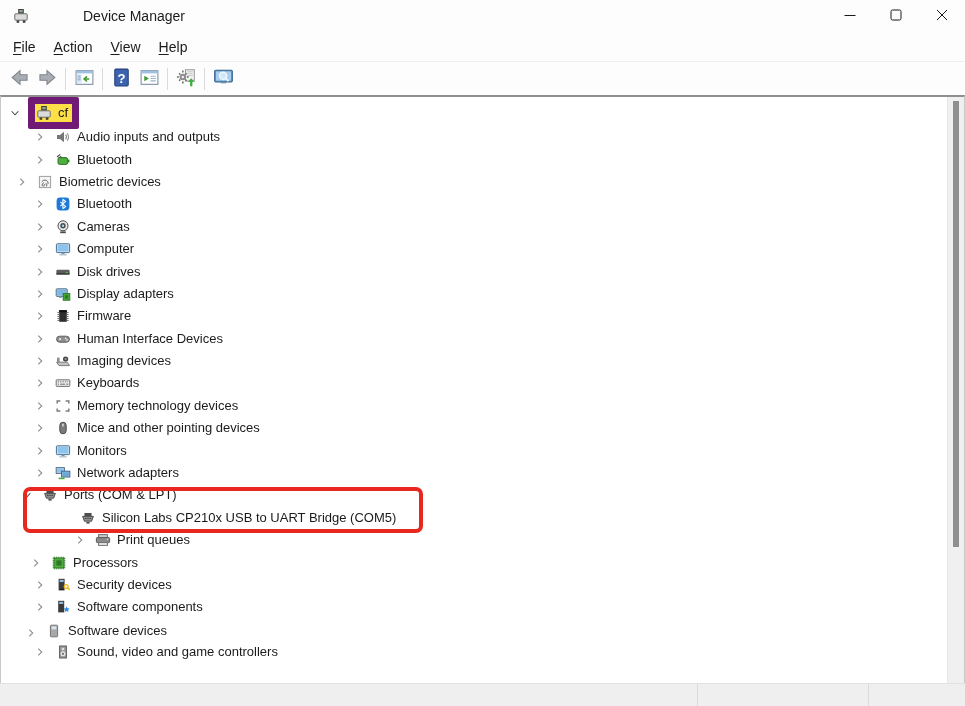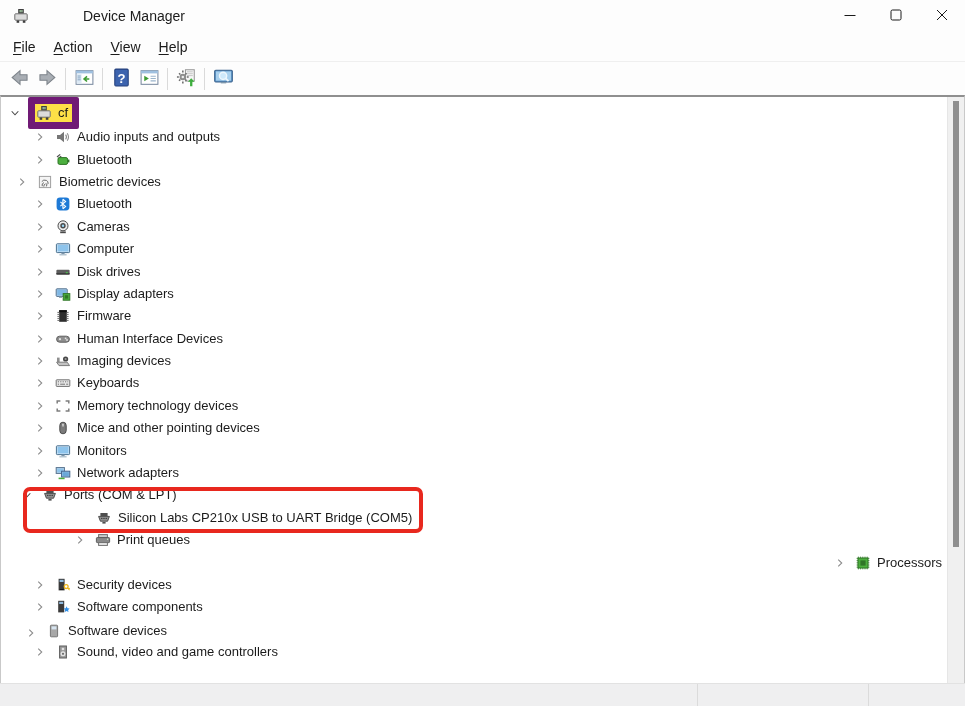--- a/index.html
+++ b/index.html
@@ -469,21 +469,21 @@
                 <path d="M2.6 6.4 H13.4 L11.6 11.2 H4.4 Z" fill="#8f8f8f" stroke="#4f4f4f"></path>
                 <circle cx="5.8" cy="8.4" r="0.65" fill="#2e2e2e"></circle>
                 <circle cx="8" cy="8.4" r="0.65" fill="#2e2e2e"></circle>
                 <circle cx="10.2" cy="8.4" r="0.65" fill="#2e2e2e"></circle>
                 <rect x="6.4" y="12" width="3.2" height="1.6" fill="#4f4f4f"></rect>
               </svg>
             </span>
             <span class="tlabel">Ports (COM &amp; LPT)</span>
           </span>
         </div>
-        <div class="row" style="padding-left: 56px; margin-left: 16px;">
+        <div class="row" style="padding-left: 56px;">
           <span class="chev"></span>
           <span class="sel-wrap">
             <span class="ticon">
               <svg viewBox="0 0 16 16">
                 <rect x="4.4" y="3" width="7.2" height="3.4" fill="#4f4f4f"></rect>
                 <path d="M2.6 6.4 H13.4 L11.6 11.2 H4.4 Z" fill="#8f8f8f" stroke="#4f4f4f"></path>
                 <circle cx="5.8" cy="8.4" r="0.65" fill="#2e2e2e"></circle>
                 <circle cx="8" cy="8.4" r="0.65" fill="#2e2e2e"></circle>
                 <circle cx="10.2" cy="8.4" r="0.65" fill="#2e2e2e"></circle>
                 <rect x="6.4" y="12" width="3.2" height="1.6" fill="#4f4f4f"></rect>
@@ -503,21 +503,21 @@
               <svg viewBox="0 0 16 16">
                 <rect x="3.6" y="2.6" width="8.8" height="3" fill="#c9c9c9" stroke="#6f6f6f"></rect>
                 <rect x="1.4" y="5.6" width="13.2" height="5" rx="0.8" fill="#8a8a8a" stroke="#5c5c5c"></rect>
                 <rect x="3.6" y="10.6" width="8.8" height="2.8" fill="#ededed" stroke="#6f6f6f"></rect>
                 <circle cx="12.6" cy="7.2" r="0.7" fill="#ccf2cc"></circle>
               </svg>
             </span>
             <span class="tlabel">Print queues</span>
           </span>
         </div>
-        <div class="row" style="padding-left: 40px; justify-content: flex-end;">
+        <div class="row" style="padding-left: 27px;">
           <span class="chev">
             <svg viewBox="0 0 16 16">
               <path d="M6 4.2 L10 8 L6 11.8" stroke="#8b8b8b" stroke-width="1.2" fill="none"></path>
             </svg>
           </span>
           <span class="sel-wrap">
             <span class="ticon">
               <svg viewBox="0 0 16 16">
                 <path d="M3.4 1.6 V3 M5.6 1.6 V3 M7.8 1.6 V3 M10 1.6 V3 M12.2 1.6 V3 M3.4 13 V14.4 M5.6 13 V14.4 M7.8 13 V14.4 M10 13 V14.4 M12.2 13 V14.4 M1.6 3.4 H3 M1.6 5.6 H3 M1.6 7.8 H3 M1.6 10 H3 M1.6 12.2 H3 M13 3.4 H14.4 M13 5.6 H14.4 M13 7.8 H14.4 M13 10 H14.4 M13 12.2 H14.4" stroke="#4a8c42" stroke-width="0.9"></path>
                 <rect x="3" y="3" width="10" height="10" fill="#4caf3e" stroke="#2f7527"></rect>

